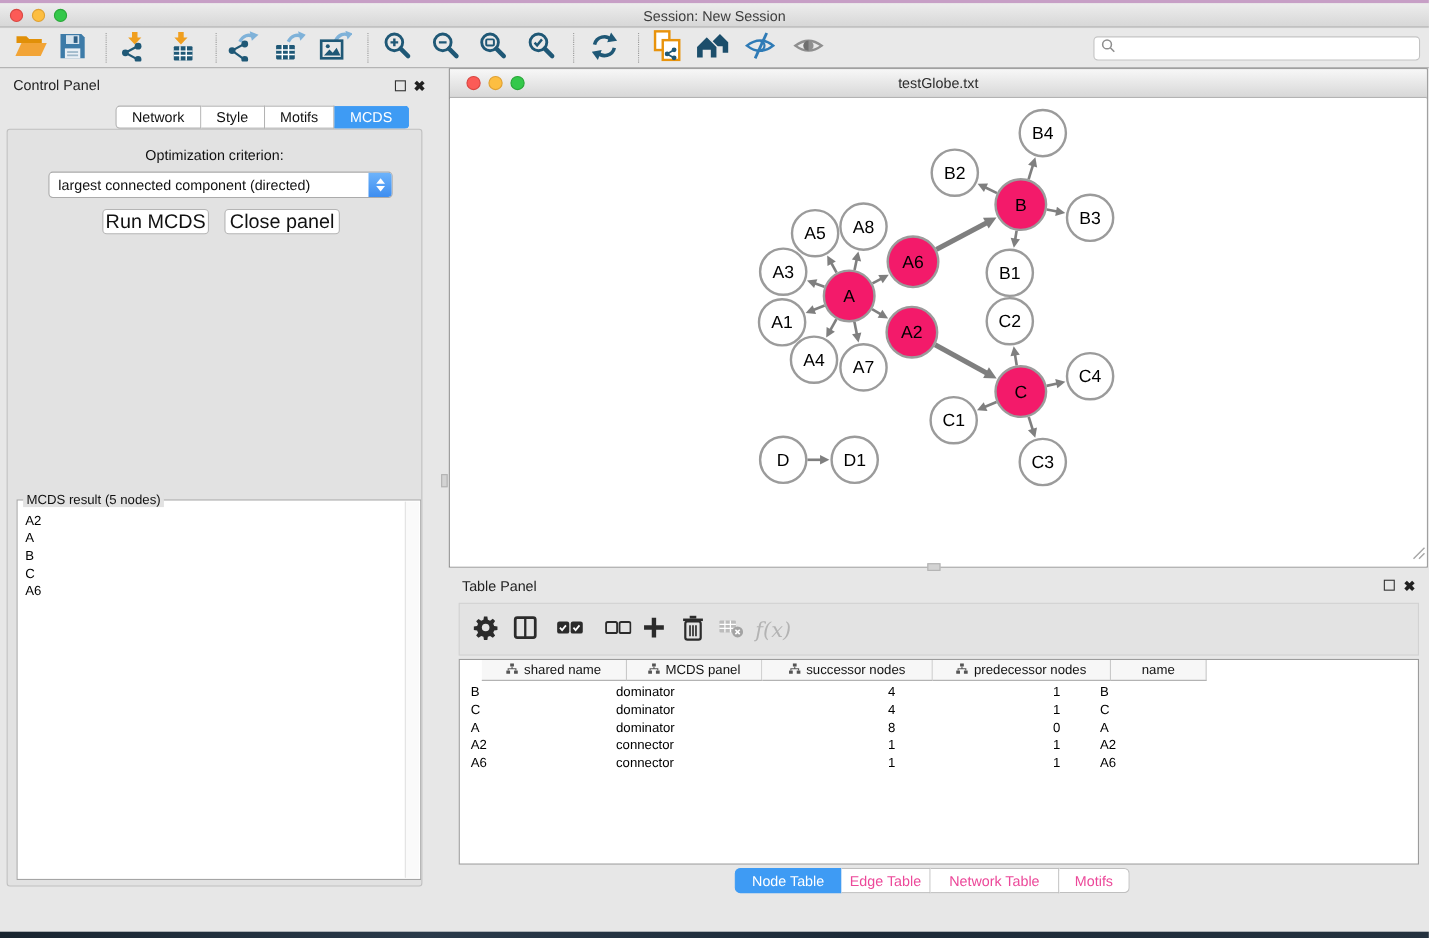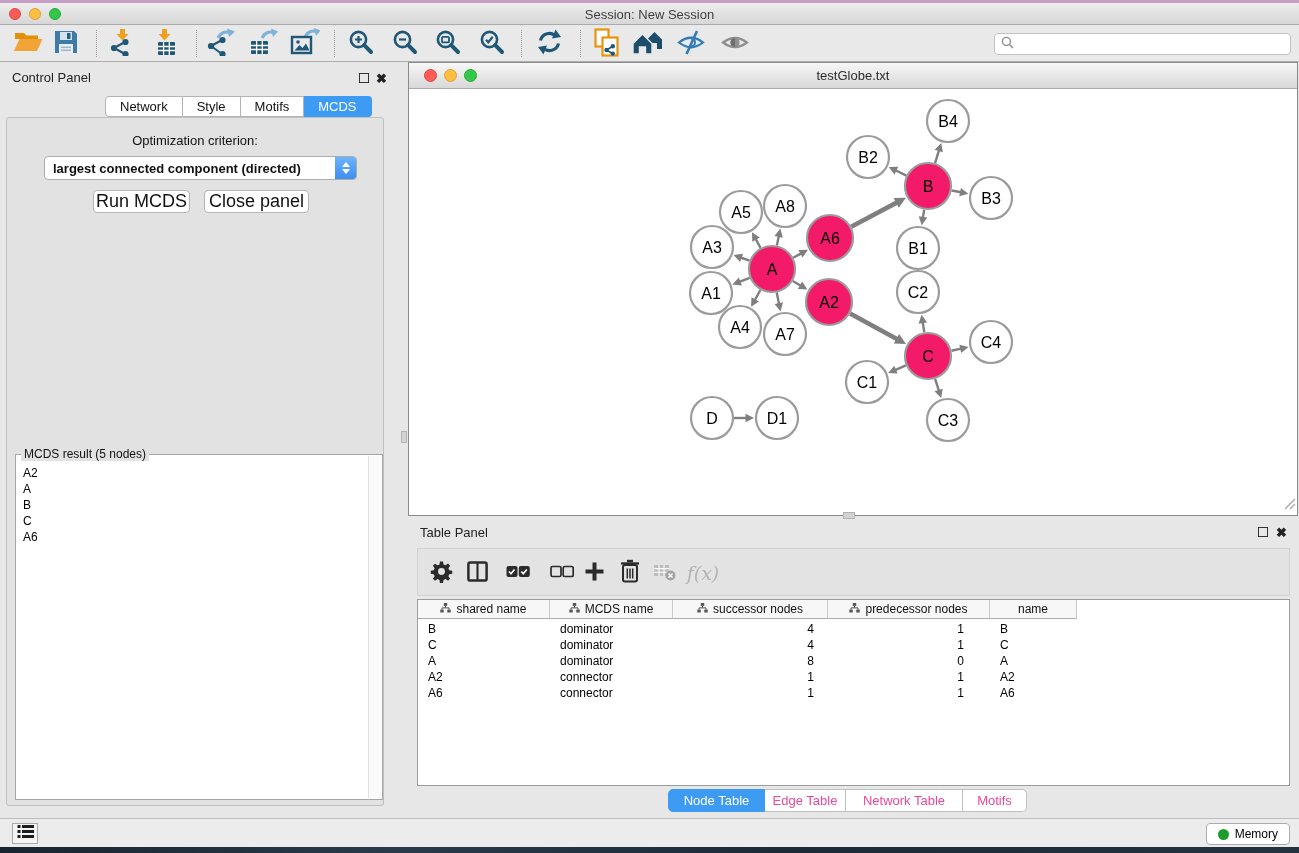--- a/index.html
+++ b/index.html
@@ -40,21 +40,21 @@
   .cp-tab { height:21px; line-height:20px; font-size:13px; text-align:center; background:#fff;
             border:1px solid #b3b3b3; border-left:none; padding:0 14px; color:#111; }
   .cp-tab:first-child { border-left:1px solid #b3b3b3; border-radius:4px 0 0 4px; }
   .cp-tab:last-child { border-radius:0 4px 4px 0; }
   .cp-tab.active { background:#3e9bf4; border-color:#3e9bf4; color:#fff; }
   .cp-panel { position:absolute; left:6px; top:117px; width:378px; height:689px;
               background:#e2e2e2; border:1px solid #c0c0c0; border-radius:3px; }
   .opt-label { position:absolute; left:0; right:0; top:15px; text-align:center; font-size:13px; color:#111; }
   .select { position:absolute; left:37px; top:38px; width:313px; height:24px; background:#fff;
             border:1px solid #ababab; border-radius:4px; display:flex; align-items:center; }
-  .sel-text { flex:1; font-size:13px; padding-left:8px; color:#111; white-space:nowrap;font-weight:bold; }
+  .sel-text { flex:1; font-size:13px; padding-left:8px; color:#111; white-space:nowrap; }
   .sel-btn { width:21px; height:22px; border-radius:0 3px 3px 0; background:linear-gradient(#6db3fb,#3e8ef0);
              display:flex; flex-direction:column; align-items:center; justify-content:center; gap:2px; }
   .tri-up { width:0; height:0; border-left:4px solid transparent; border-right:4px solid transparent;
             border-bottom:5px solid #fff; }
   .tri-dn { width:0; height:0; border-left:4px solid transparent; border-right:4px solid transparent;
             border-top:5px solid #fff; }
   .cp-btn { position:absolute; top:72px; height:23px; background:#fff; border:1px solid #b5b5b5;
             border-radius:4px; font-size:18px; color:#111; font-family:"Liberation Sans",sans-serif; }
   .btn-run { left:86px; width:97px; }
   .btn-closep { left:197px; width:105px; }
@@ -83,21 +83,21 @@
 
   
   .tp-title { position:absolute; left:420px; top:525px; font-size:13px; color:#222; }
   .tp-toolbar { position:absolute; left:417px; top:548px; width:873px; height:48px;
                 background:#e3e3e3; border:1px solid #d2d2d2; }
   .tp-icon { position:absolute; top:10px; width:30px; height:28px; display:flex; align-items:center;
              justify-content:center; background:none; border:none; }
   .fx-label { font-family:"DejaVu Serif",serif; font-style:italic; font-size:19px; color:#b3b3b3; }
   .tp-table { position:absolute; left:417px; top:599px; width:873px; height:187px; background:#fff;
               border:1px solid #9c9c9c; overflow:hidden; }
-  .tp-head { position:absolute; left:0; top:0; right:0; height:19px; display:flex; }
+  .tp-head { position:absolute; left:0; top:0; right:0; height:19px; display:flex;padding-left:20px; }
   .th { height:19px; background:#f7f7f7; border-right:1px solid #c9c9c9; border-bottom:1px solid #ababab;
         display:flex; align-items:center; justify-content:center; gap:5px; font-size:12px; color:#111; }
   .tp-body { position:absolute; left:0; top:21px; right:0; }
   .tr { display:flex; height:16px; }
   .td { font-size:12px; line-height:16px; color:#000; white-space:nowrap; }
   .c0 { width:132px; } .c1 { width:123px; } .c2 { width:155px; } .c3 { width:162px; } .c4 { width:87px; }
   .td.c0,.td.c1,.td.c4 { padding-left:10px; }
   .td.c2 { text-align:right; padding-right:14px; }
   .td.c3 { text-align:right; padding-right:26px; }
   .tp-tabs { position:absolute; left:668px; top:789px; height:23px; display:flex; }
@@ -556,21 +556,21 @@
         </div>
         <div class="th c1">
           <span><svg width="11" height="10" viewBox="0 0 11 10">
               <g fill="#555">
                 <rect x="3.8" y="0" width="3.4" height="2.9"></rect>
                 <rect x="0.3" y="6.6" width="3.4" height="2.9"></rect>
                 <rect x="7.3" y="6.6" width="3.4" height="2.9"></rect>
               </g>
               <path d="M5.5 2.9v2M2 6.6V4.9h7v1.7" stroke="#555" fill="none"></path>
             </svg></span>
-          <span>MCDS name</span>
+          <span>MCDS panel</span>
         </div>
         <div class="th c2">
           <span><svg width="11" height="10" viewBox="0 0 11 10">
               <g fill="#555">
                 <rect x="3.8" y="0" width="3.4" height="2.9"></rect>
                 <rect x="0.3" y="6.6" width="3.4" height="2.9"></rect>
                 <rect x="7.3" y="6.6" width="3.4" height="2.9"></rect>
               </g>
               <path d="M5.5 2.9v2M2 6.6V4.9h7v1.7" stroke="#555" fill="none"></path>
             </svg></span>
@@ -630,33 +630,15 @@
       </div>
   </div>
 
   <div class="tp-tabs">
     <div class="tp-tab w-node active">Node Table</div>
     <div class="tp-tab w-edge">Edge Table</div>
     <div class="tp-tab w-net">Network Table</div>
     <div class="tp-tab w-motif">Motifs</div>
   </div>
 
-  <div class="statusbar">
-    <div class="sb-list">
-      <span><svg width="17" height="15" viewBox="0 0 17 15">
-            <g fill="#1d1d1d">
-              <rect x="0.5" y="1" width="3" height="3"></rect>
-              <rect x="5" y="1" width="12" height="3"></rect>
-              <rect x="0.5" y="6" width="3" height="3"></rect>
-              <rect x="5" y="6" width="12" height="3"></rect>
-              <rect x="0.5" y="11" width="3" height="3"></rect>
-              <rect x="5" y="11" width="12" height="3"></rect>
-            </g>
-          </svg></span>
-    </div>
-    <div class="sb-mem">
-      <span class="mem-dot" style="background: rgb(31, 157, 44);"></span>
-      <span>Memory</span>
-    </div>
-  </div>
 
   <div class="wall-bottom"></div>
 </div>
 
 </body></html>

